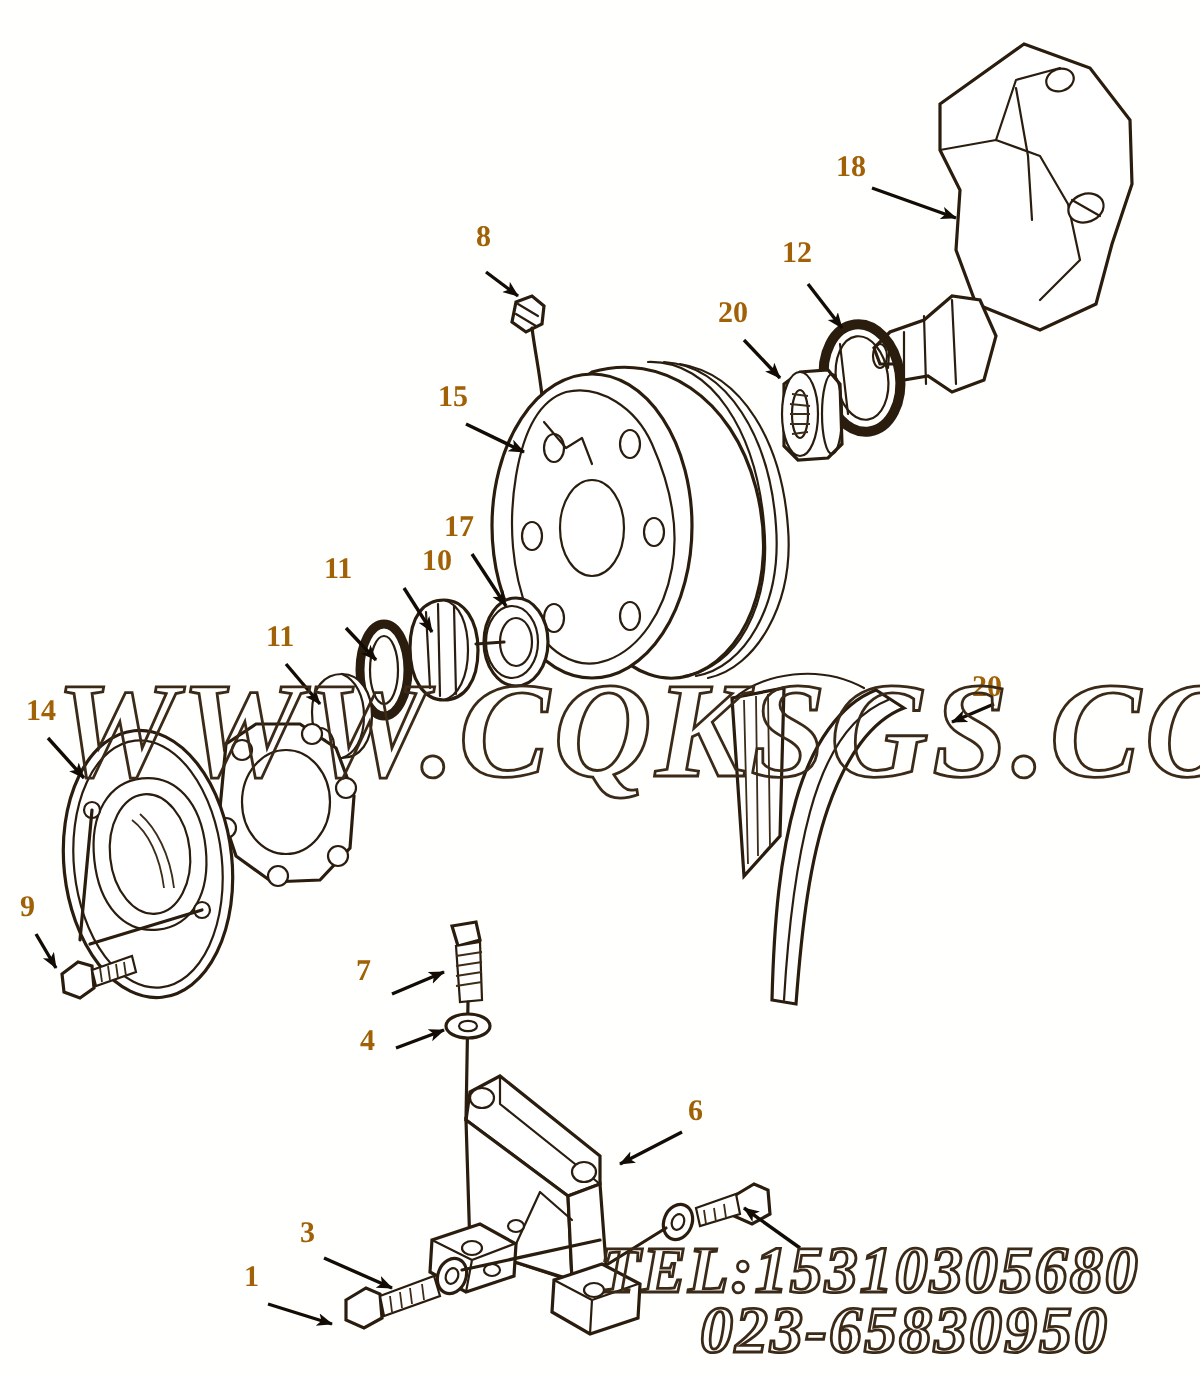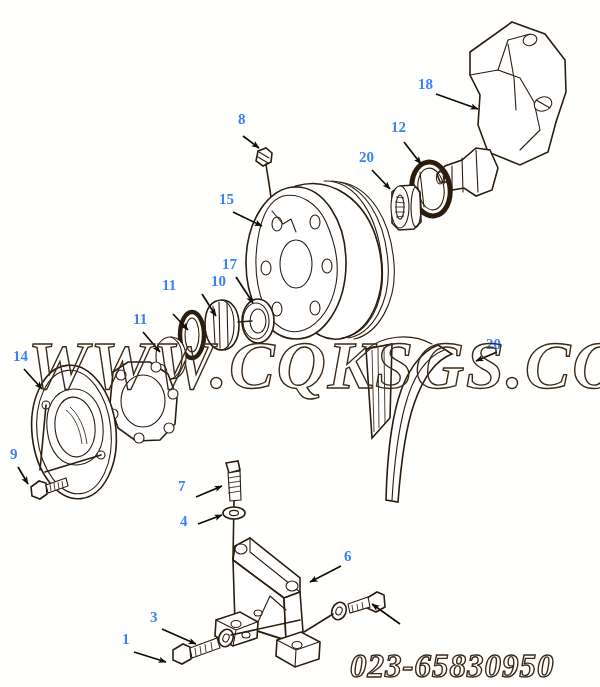--- a/index.html
+++ b/index.html
@@ -19,21 +19,21 @@
     position: absolute;
     left: 0; top: 0;
     width: 600px;
     height: 687px;
   }
   .callout {
     position: absolute;
     font-family: "Liberation Serif", serif;
     font-weight: bold;
     font-size: 15px;
-    color: #3b82f6;
+    color: #a16207;
     line-height: 1;
     user-select: none;
     white-space: nowrap;
   }
   #watermark-layer {
     position: absolute;
     left: 0; top: 0;
     width: 600px;
     height: 687px;
     pointer-events: none;
@@ -321,16 +321,17 @@
   <div class="callout" style="left:13px;  top:349px;">14</div>
   <div class="callout" style="left:219px; top:192px;">15</div>
   <div class="callout" style="left:222px; top:257px;">17</div>
   <div class="callout" style="left:418px; top:77px;">18</div>
   <div class="callout" style="left:359px; top:150px;">20</div>
   <div class="callout" style="left:391px; top:120px;">12</div>
   <div class="callout" style="left:486px; top:337px;">20</div>
 
   <div id="watermark-layer">
     <div class="wm" id="wm-domain">WWW.CQKSGS.COM</div>
+    <div class="wm" id="wm-tel1">TEL:15310305680</div>
     <div class="wm" id="wm-tel2">023-65830950</div>
   </div>
 
 </div>
 
 </body></html>

